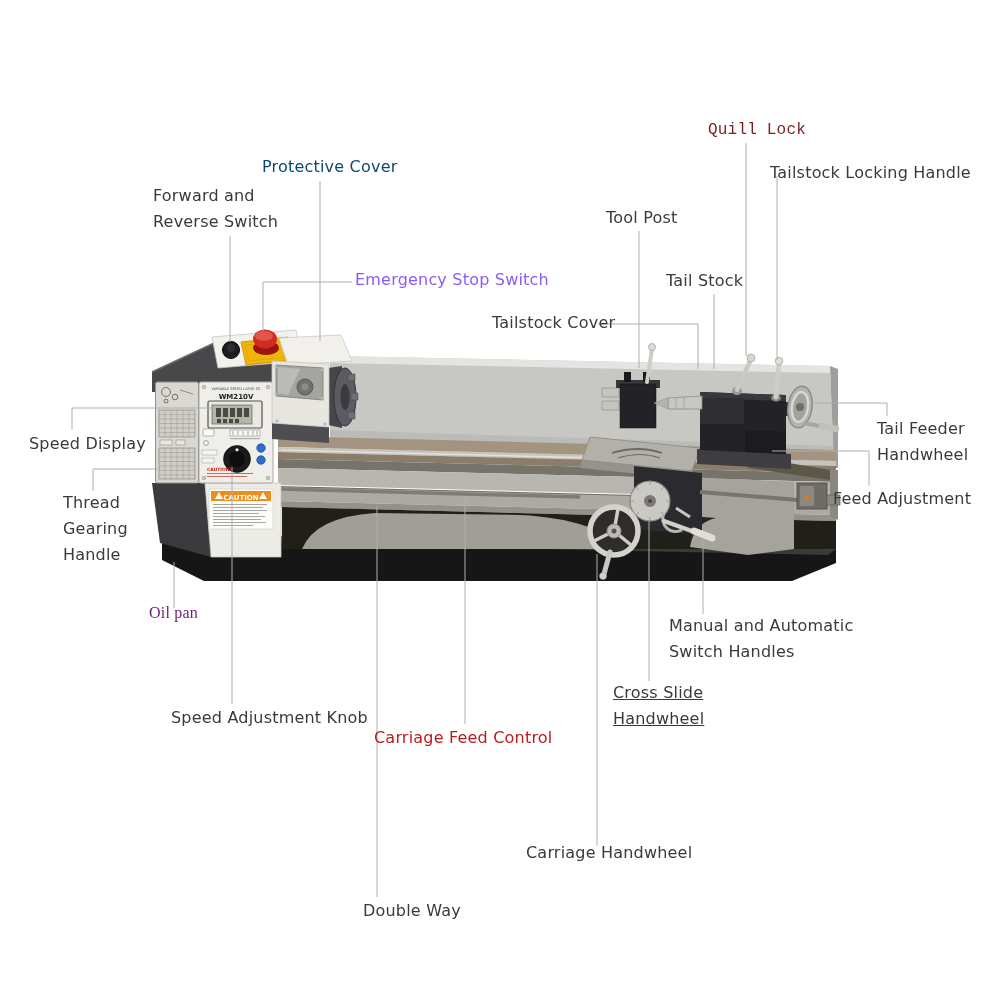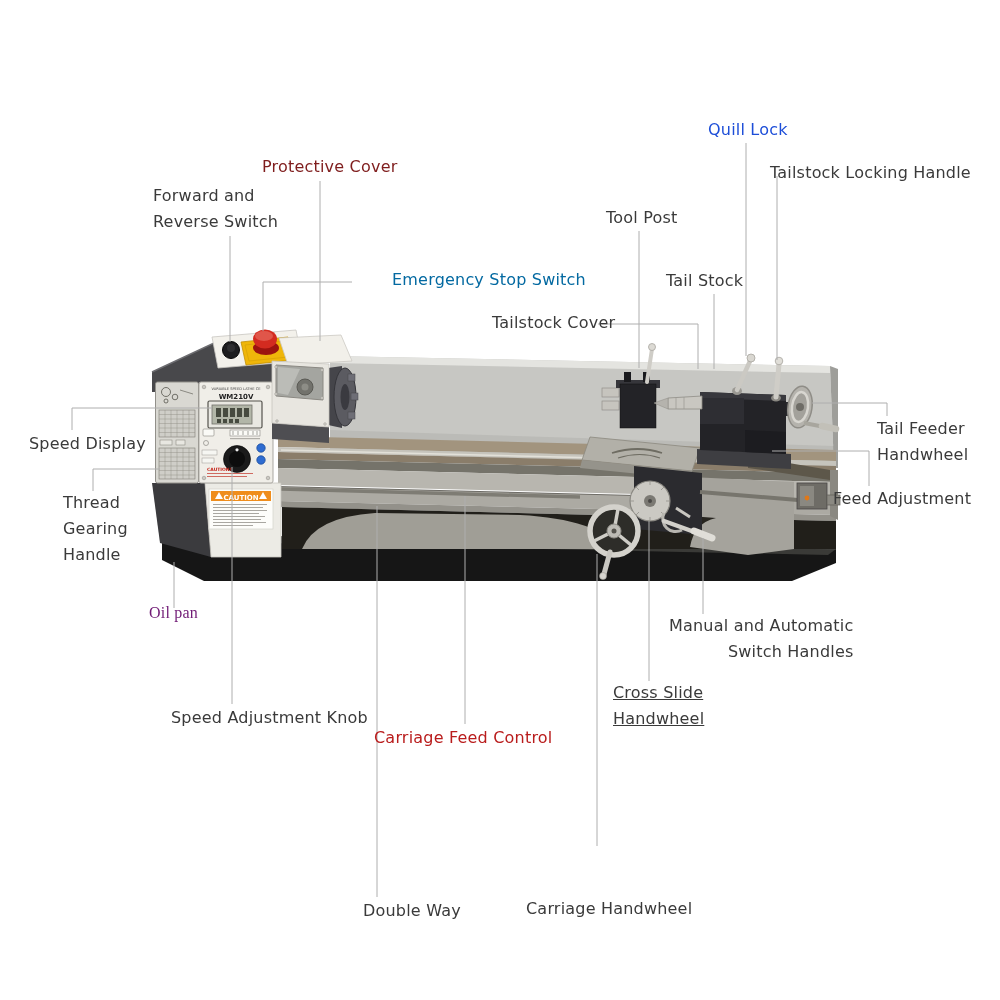--- a/index.html
+++ b/index.html
@@ -331,40 +331,40 @@
         <polyline points="703,538 703,614" fill="none" stroke="#aeaeae" stroke-width="1"></polyline>
         <polyline points="649,521 649,681" fill="none" stroke="#aeaeae" stroke-width="1"></polyline>
         <polyline points="232,467 232,704" fill="none" stroke="#aeaeae" stroke-width="1"></polyline>
         <polyline points="465,496 465,724" fill="none" stroke="#aeaeae" stroke-width="1"></polyline>
         <polyline points="597,554 597,846" fill="none" stroke="#aeaeae" stroke-width="1"></polyline>
         <polyline points="377,506 377,897" fill="none" stroke="#aeaeae" stroke-width="1"></polyline>
       </g>
 </svg>
 
 <div id="label-layer">
-      <div class="part-label" style="left: 708px; top: 117px; color: #1d4ed8;">Quill Lock</div>
+      <div class="part-label" style="left: 708px; top: 117px; color: #7f1d1d; font-family: Liberation Mono, monospace;">Quill Lock</div>
       <div class="part-label" style="left: 754px; top: 160px; color: rgb(58, 58, 58); margin-left: 16px;">Tailstock Locking Handle</div>
-      <div class="part-label" style="left: 262px; top: 154px; color: #7f1d1d;">Protective Cover</div>
+      <div class="part-label" style="left: 262px; top: 154px; color: #0c4a6e;">Protective Cover</div>
       <div class="part-label" style="left: 153px; top: 183px; color: rgb(58, 58, 58);">Forward and
 Reverse Switch</div>
       <div class="part-label" style="left: 606px; top: 205px; color: rgb(58, 58, 58);">Tool Post</div>
-      <div class="part-label" style="left: 355px; top: 267px; color: #0369a1; margin-left: 37px;">Emergency Stop Switch</div>
+      <div class="part-label" style="left: 355px; top: 267px; color: #8b5cf6;">Emergency Stop Switch</div>
       <div class="part-label" style="left: 666px; top: 268px; color: rgb(58, 58, 58);">Tail Stock</div>
       <div class="part-label" style="left: 492px; top: 310px; color: rgb(58, 58, 58);">Tailstock Cover</div>
       <div class="part-label" style="left: 29px; top: 431px; color: rgb(58, 58, 58);">Speed Display</div>
       <div class="part-label" style="left: 877px; top: 416px; color: rgb(58, 58, 58);">Tail Feeder
 Handwheel</div>
       <div class="part-label" style="left: 833px; top: 486px; color: rgb(58, 58, 58);">Feed Adjustment</div>
       <div class="part-label" style="left: 63px; top: 490px; color: rgb(58, 58, 58);">Thread
 Gearing
 Handle</div>
       <div class="part-label" style="left: 149px; top: 600px; color: #701a75; font-family: Liberation Serif, serif;">Oil pan</div>
-      <div class="part-label" style="left: 669px; top: 613px; color: rgb(58, 58, 58); text-align: right;">Manual and Automatic
+      <div class="part-label" style="left: 669px; top: 613px; color: rgb(58, 58, 58);">Manual and Automatic
 Switch Handles</div>
       <div class="part-label" style="left: 613px; top: 680px; color: rgb(58, 58, 58); text-decoration: underline;">Cross Slide
 Handwheel</div>
       <div class="part-label" style="left: 139px; top: 705px; color: rgb(58, 58, 58); margin-left: 32px;">Speed Adjustment Knob</div>
       <div class="part-label" style="left: 374px; top: 725px; color: #b91c1c;">Carriage Feed Control</div>
-      <div class="part-label" style="left: 526px; top: 896px; color: rgb(58, 58, 58);">Carriage Handwheel</div>
+      <div class="part-label" style="left: 526px; top: 840px; color: rgb(58, 58, 58);">Carriage Handwheel</div>
       <div class="part-label" style="left: 331px; top: 898px; color: rgb(58, 58, 58); margin-left: 32px;">Double Way</div>
     </div>
 
 </div>
 
 </body></html>

